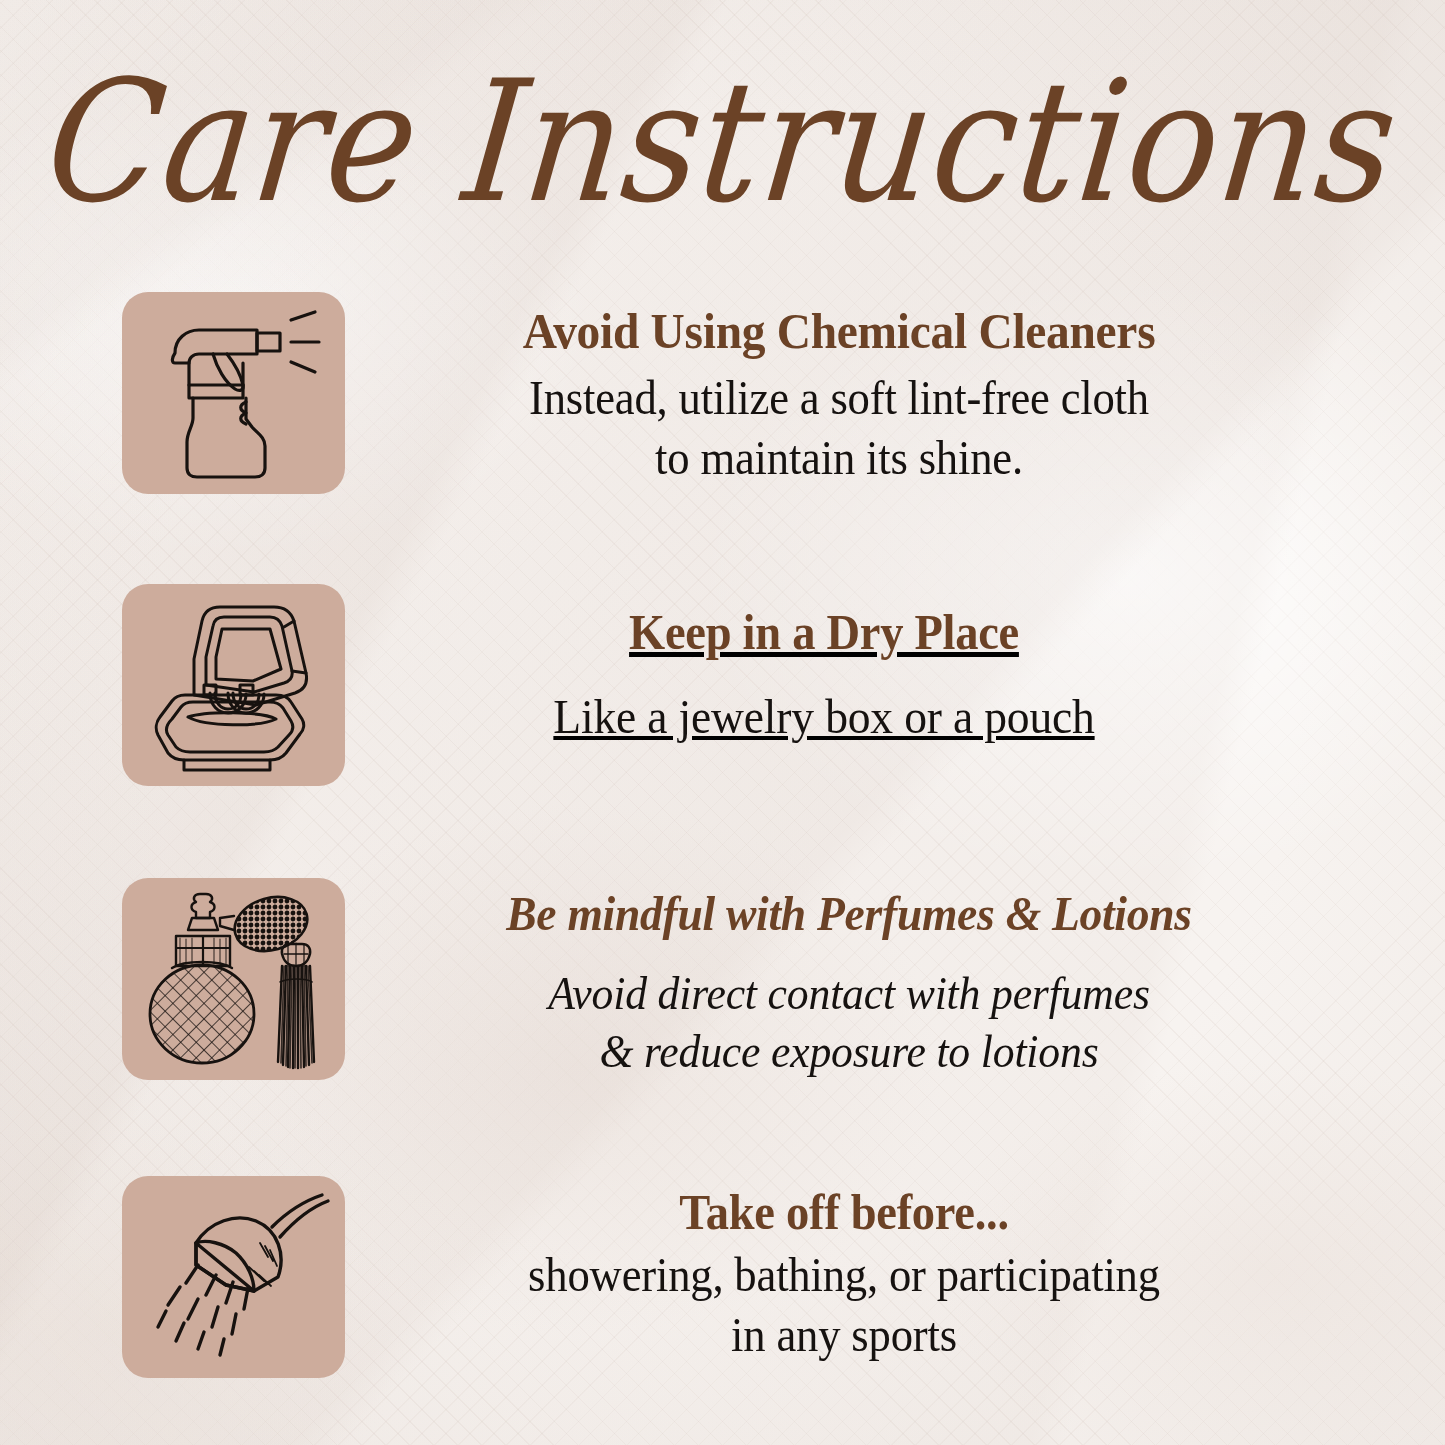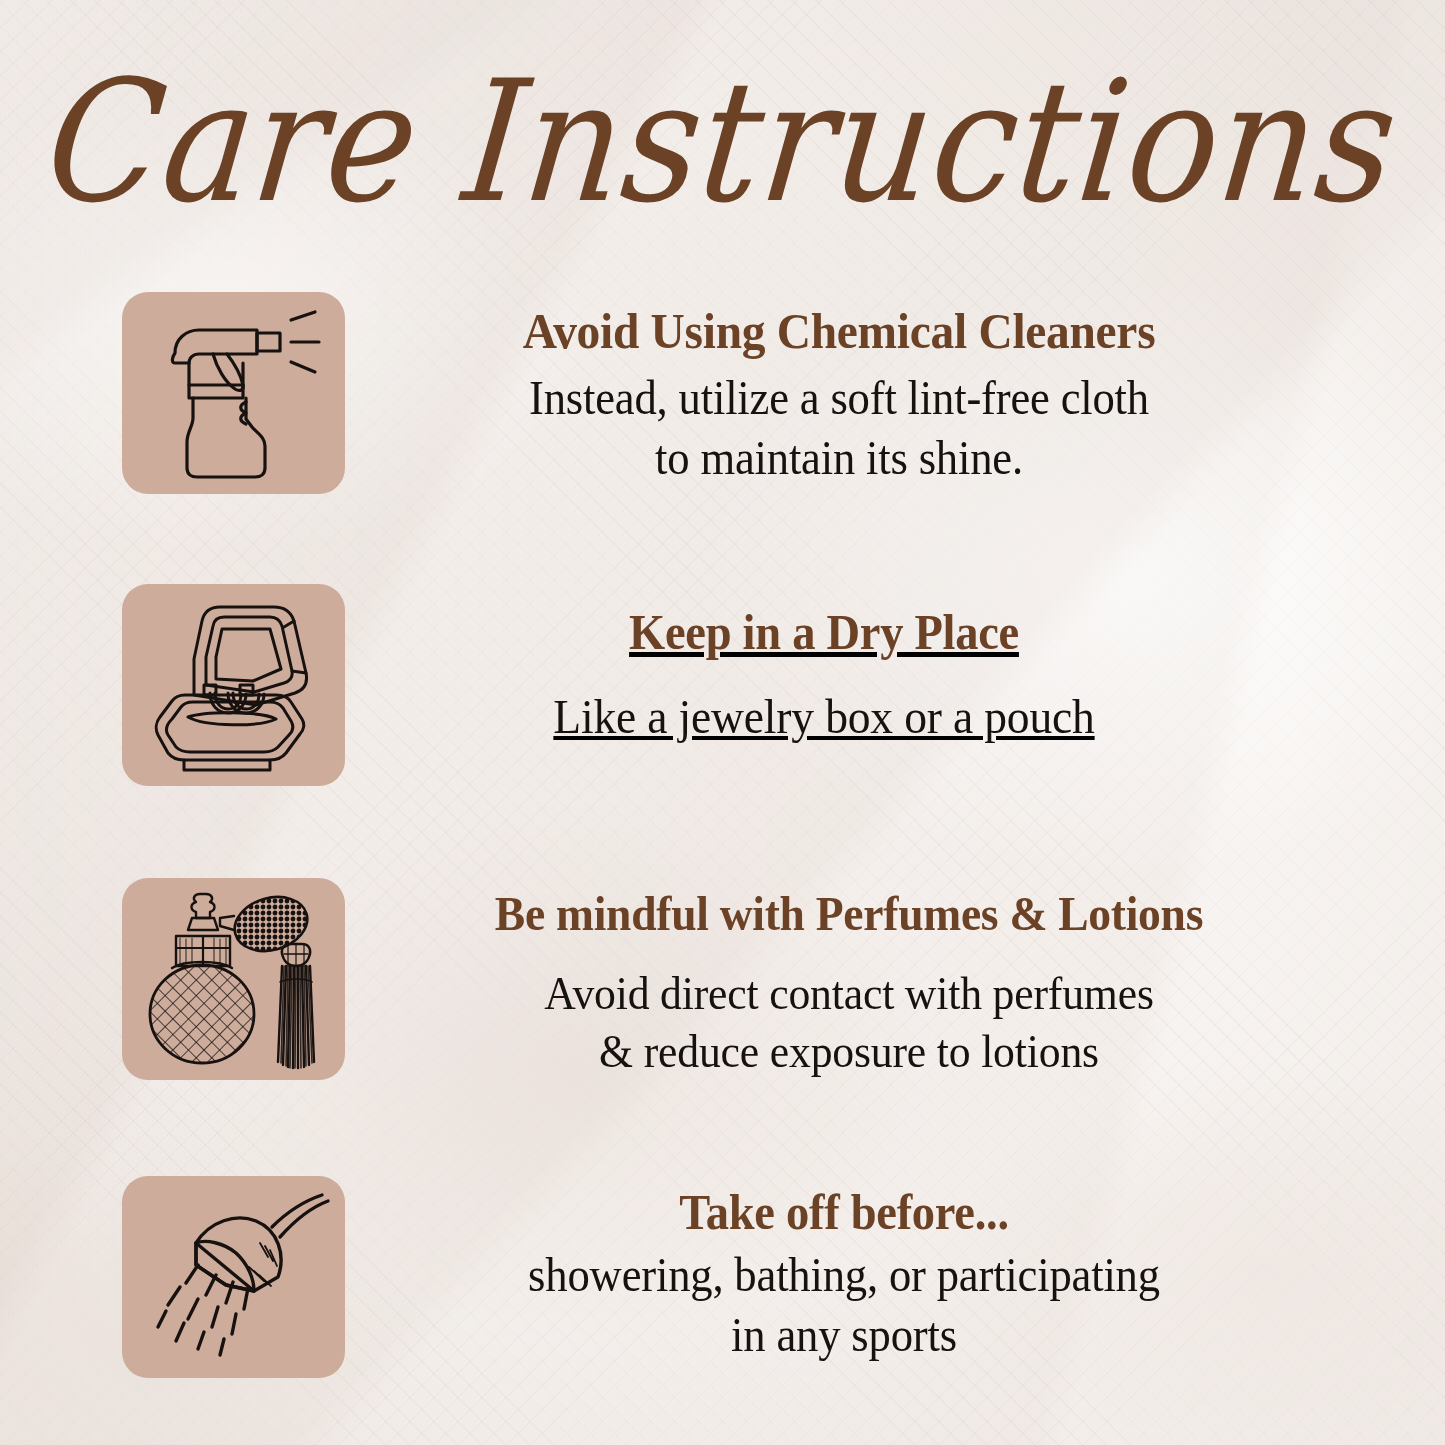--- a/index.html
+++ b/index.html
@@ -147,21 +147,21 @@
 
   
   .row-1 .text-col { padding-top: 10px; }
   .row-1 .heading  { font-size: 51px; }
   .row-1 .body-text{ font-size: 48px; margin-top: 8px; }
 
   .row-2 .text-col { padding-top: 20px; padding-right: 170px; }
   .row-2 .heading  { font-size: 50px; }
   .row-2 .body-text{ font-size: 49px; margin-top: 26px; }
 
-  .row-3 .text-col { padding-top: 8px; padding-right: 120px; }
+  .row-3 .text-col { padding-top: 8px; padding-right: 120px; font-style: italic; }
   .row-3 .heading  { font-size: 49px; }
   .row-3 .body-text{ font-size: 47px; margin-top: 22px; }
 
   .row-4 .text-col { padding-top: 8px; padding-right: 130px; }
   .row-4 .heading  { font-size: 50px; }
   .row-4 .body-text{ font-size: 48px; margin-top: 4px; }
 </style>
 </head>
 <body>
 

